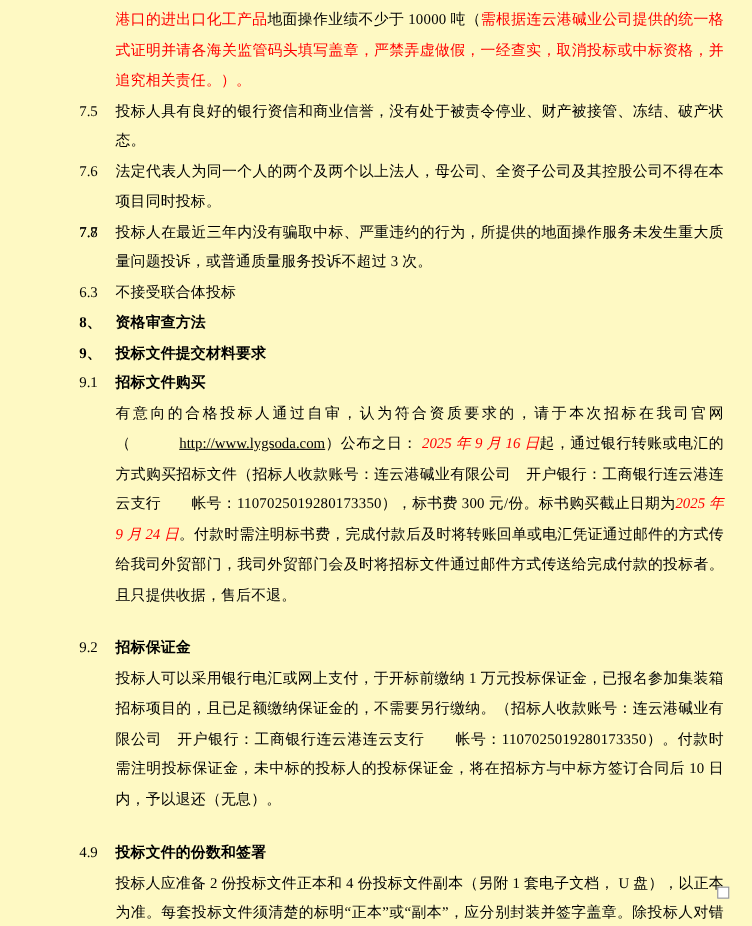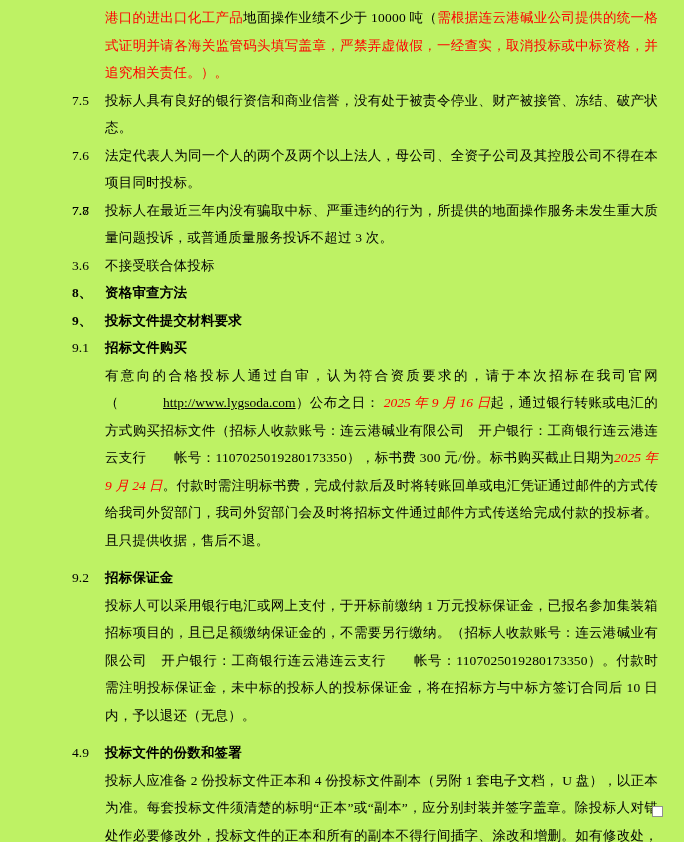--- a/index.html
+++ b/index.html
@@ -4,21 +4,21 @@
 <style>
   html, body {
     margin: 0;
     padding: 0;
     background: #ffffff;
   }
   .page {
     position: relative;
     width: 684px;
     height: 842px;
-    background: #bef264;
+    background: #fef9c3;
     overflow: hidden;
     font-family: "Liberation Serif", serif;
     color: #000000;
   }
   .doc {
     position: absolute;
     left: 72px;
     top: 4px;
     width: 586px;
     font-size: 13.5px;
@@ -37,21 +37,21 @@
     top: 0;
     letter-spacing: 0;
   }
   .bold { font-weight: bold; }
   .red { color: #ff0000; }
   .link {
     color: #000000;
     letter-spacing: 0;
     margin-left: 44px;
   }
-  .sp-before { margin-top: 10px; }
+  .sp-before { margin-top: 21px; }
   .anchor-box {
     position: absolute;
     left: 652px;
     top: 806px;
     width: 9px;
     height: 9px;
     border: 1px solid #909090;
     background: #ffffff;
   }
   .digits { letter-spacing: 0; font-style: italic; }
@@ -76,21 +76,21 @@
 
     <p class="block">
       <span class="num">7.7</span>
     </p>
 
     <p class="block">
       <span class="num">7.8</span><span>投标人在最近三年内没有骗取中标、严重违约的行为，所提供的地面操作服务未发生重大质量问题投诉，或普通质量服务投诉不超过 3 次。</span>
     </p>
 
     <p class="block">
-      <span class="num">3.6</span><span>不接受联合体投标</span>
+      <span class="num">6.3</span><span>不接受联合体投标</span>
     </p>
 
     <p class="block">
       <span class="num bold">8、</span><span class="bold">资格审查方法</span>
     </p>
 
 
     <p class="block">
       <span class="num bold">9、</span><span class="bold">投标文件提交材料要求</span>
     </p>

